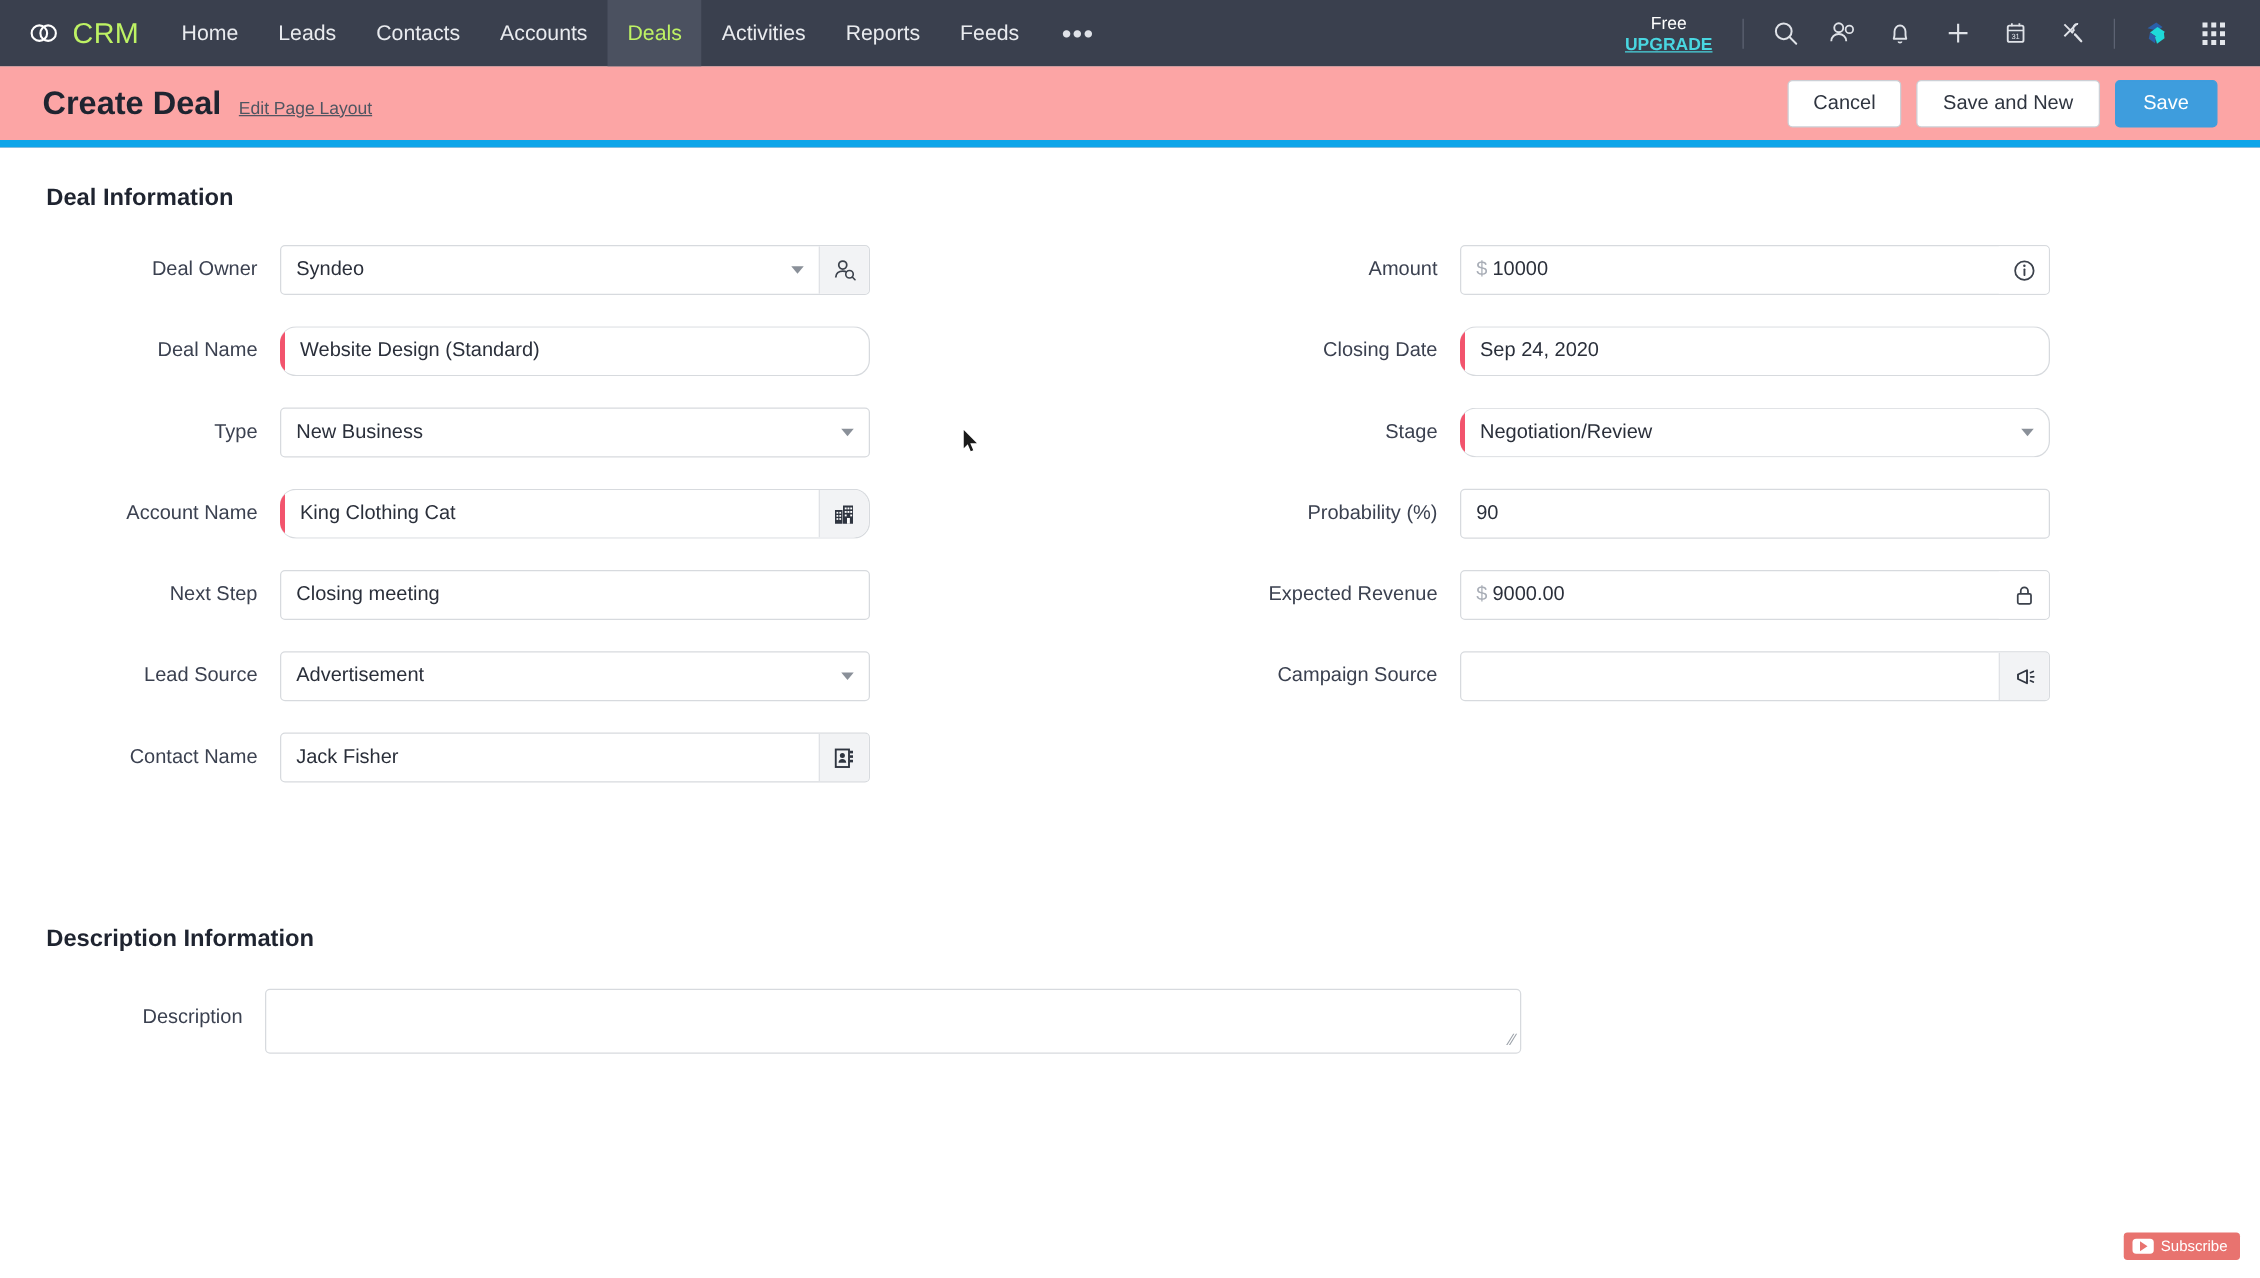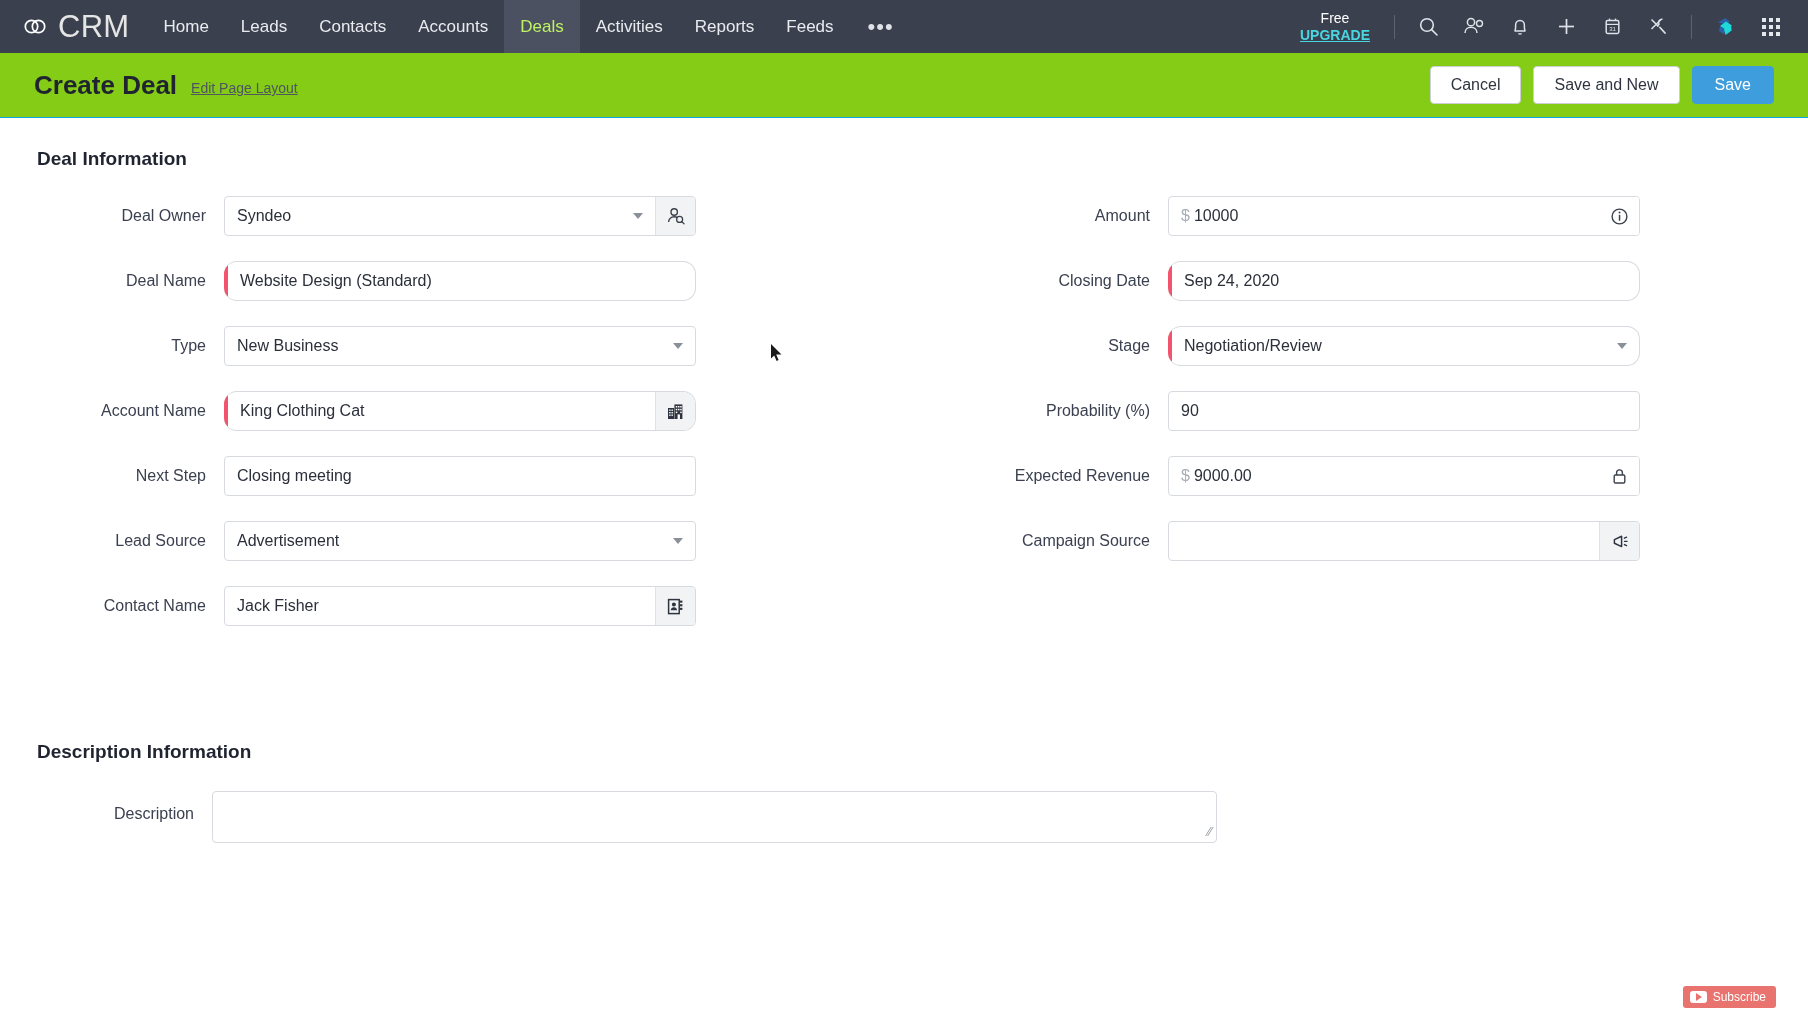--- a/index.html
+++ b/index.html
@@ -13,21 +13,21 @@
   .topnav {
     height: 53px; background: #3a404e;
     display: flex; align-items: stretch; color: #ffffff;
     position: relative;
   }
   .brand {
     display: flex; align-items: center; gap: 9px;
     padding: 0 18px 0 22px; flex-shrink: 0;
   }
   .brand-logo { width: 27px; height: 27px; flex-shrink: 0; }
-  .brand-text { font-size: 31px; font-weight: 400; letter-spacing: .3px; color: #e5e5e5; }
+  .brand-text { font-size: 23px; font-weight: 400; letter-spacing: .3px; color: #bef264; }
 
   .navtabs { display: flex; align-items: stretch; }
   .navtab {
     display: flex; align-items: center; padding: 0 16px;
     font-size: 17px; color: #e9ebef; white-space: nowrap; cursor: pointer;
   }
   .navtab.active { background: #4b5160; color: #bef264; }
   .navtab.dots { font-size: 22px; letter-spacing: 1px; padding: 0 18px; color: #dfe2e8; }
 
   .nav-right {
@@ -44,21 +44,21 @@
   .navicon {
     width: 46px; height: 53px; display: flex; align-items: center;
     justify-content: center; cursor: pointer;
   }
   .navicon svg { display: block; }
   .grid-icon { display: grid; grid-template-columns: repeat(3, 4px); gap: 3px; }
   .grid-icon i { width: 4px; height: 4px; background: #e4e7ec; display: block; }
 
   
   .pagehead {
-    height: 65px; background: #84cc16; border-bottom: 1px solid #0ea5e9;
+    height: 65px; background: #fca5a5; border-bottom: 6px solid #0ea5e9;
     display: flex; align-items: center; padding: 0 34px;
   }
   .page-title { font-size: 26px; font-weight: 700; color: #1f2430; }
   .edit-layout {
     margin-left: 14px; font-size: 14px; color: #4f5561;
     text-decoration: underline; cursor: pointer; padding-top: 6px;
   }
   .head-actions { margin-left: auto; display: flex; gap: 12px; align-items: center; }
   .btn {
     height: 38px; border-radius: 4px; font-size: 16px;
@@ -133,21 +133,21 @@
     border-radius: 4px; background: #fff; position: relative;
   }
   .resize-grip {
     position: absolute; right: 4px; bottom: 3px;
     font-size: 13px; color: #9aa0a8; transform: rotate(0deg);
   }
 
   .cursor-arrow { position: absolute; left: 770px; top: 225px; }
 
   .subscribe {
-    position: absolute; right: 32px; bottom: 14px;
+    position: absolute; right: 16px; bottom: 14px;
     background: #e8736f; border-radius: 3px;
     display: flex; align-items: center; gap: 6px;
     padding: 4px 10px 4px 7px; cursor: pointer;
   }
   .yt-mark {
     width: 17px; height: 12px; background: #fff; border-radius: 3px;
     display: flex; align-items: center; justify-content: center;
   }
   .yt-mark::after {
     content: ""; width: 0; height: 0;

